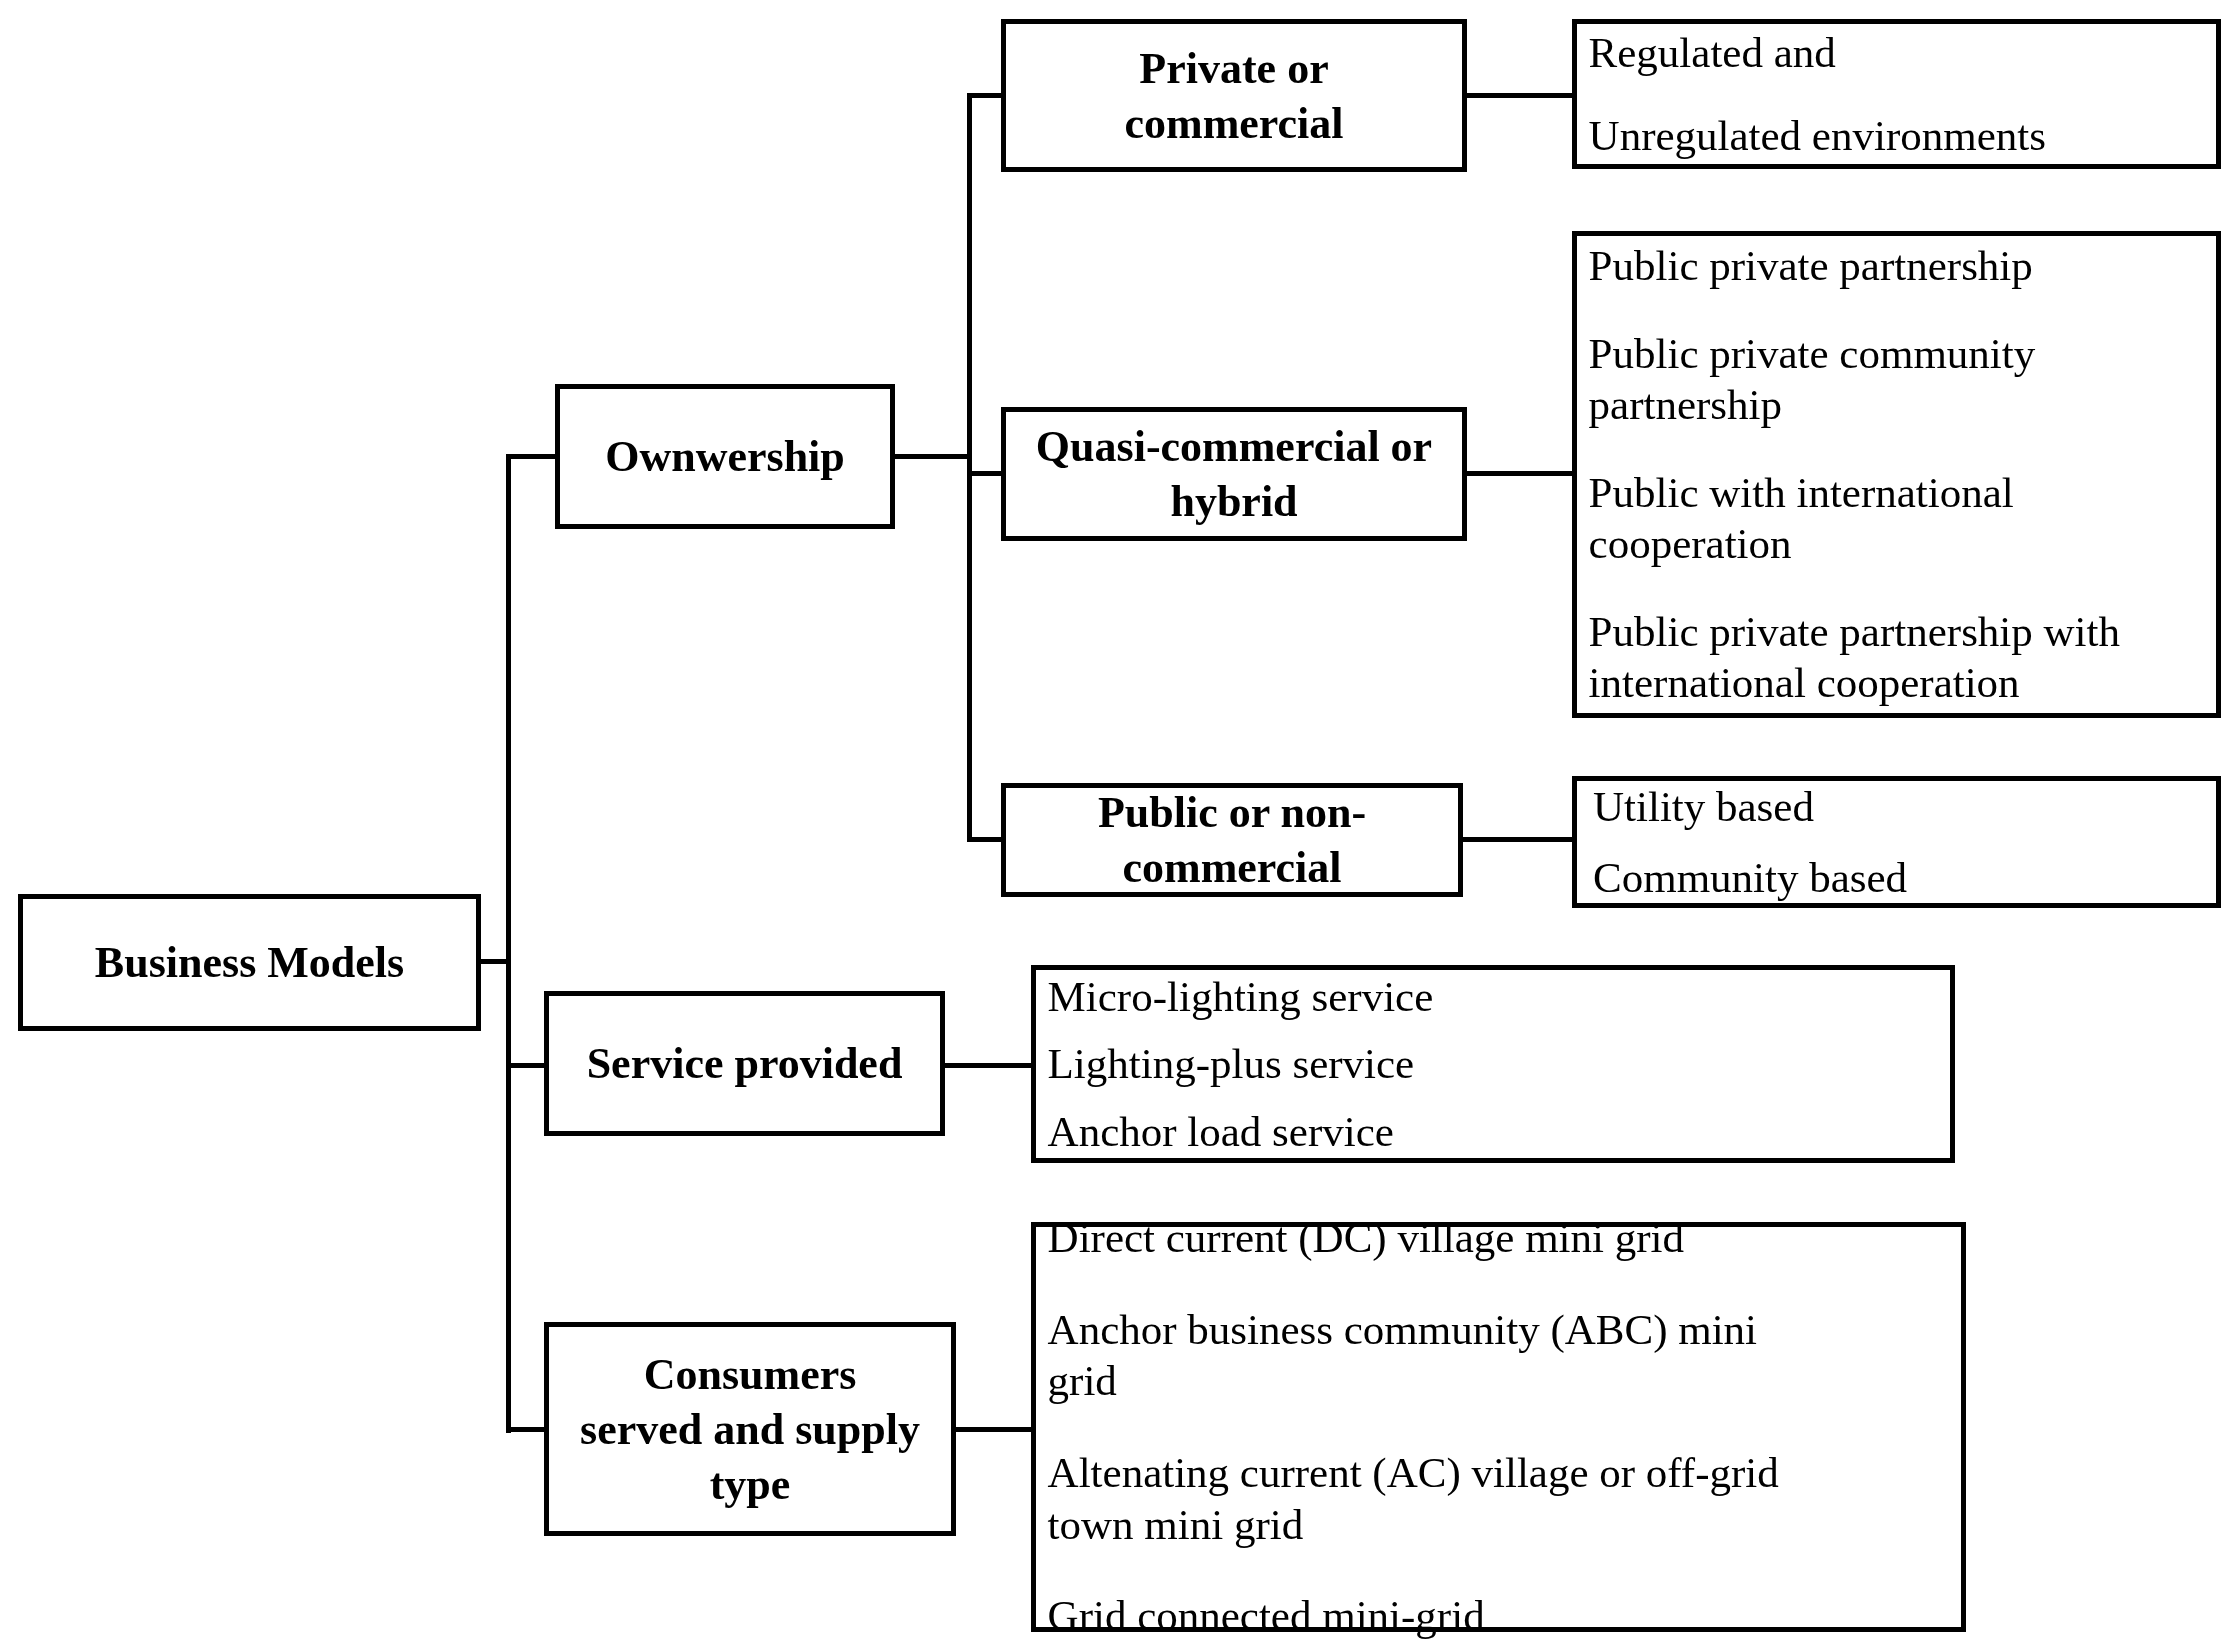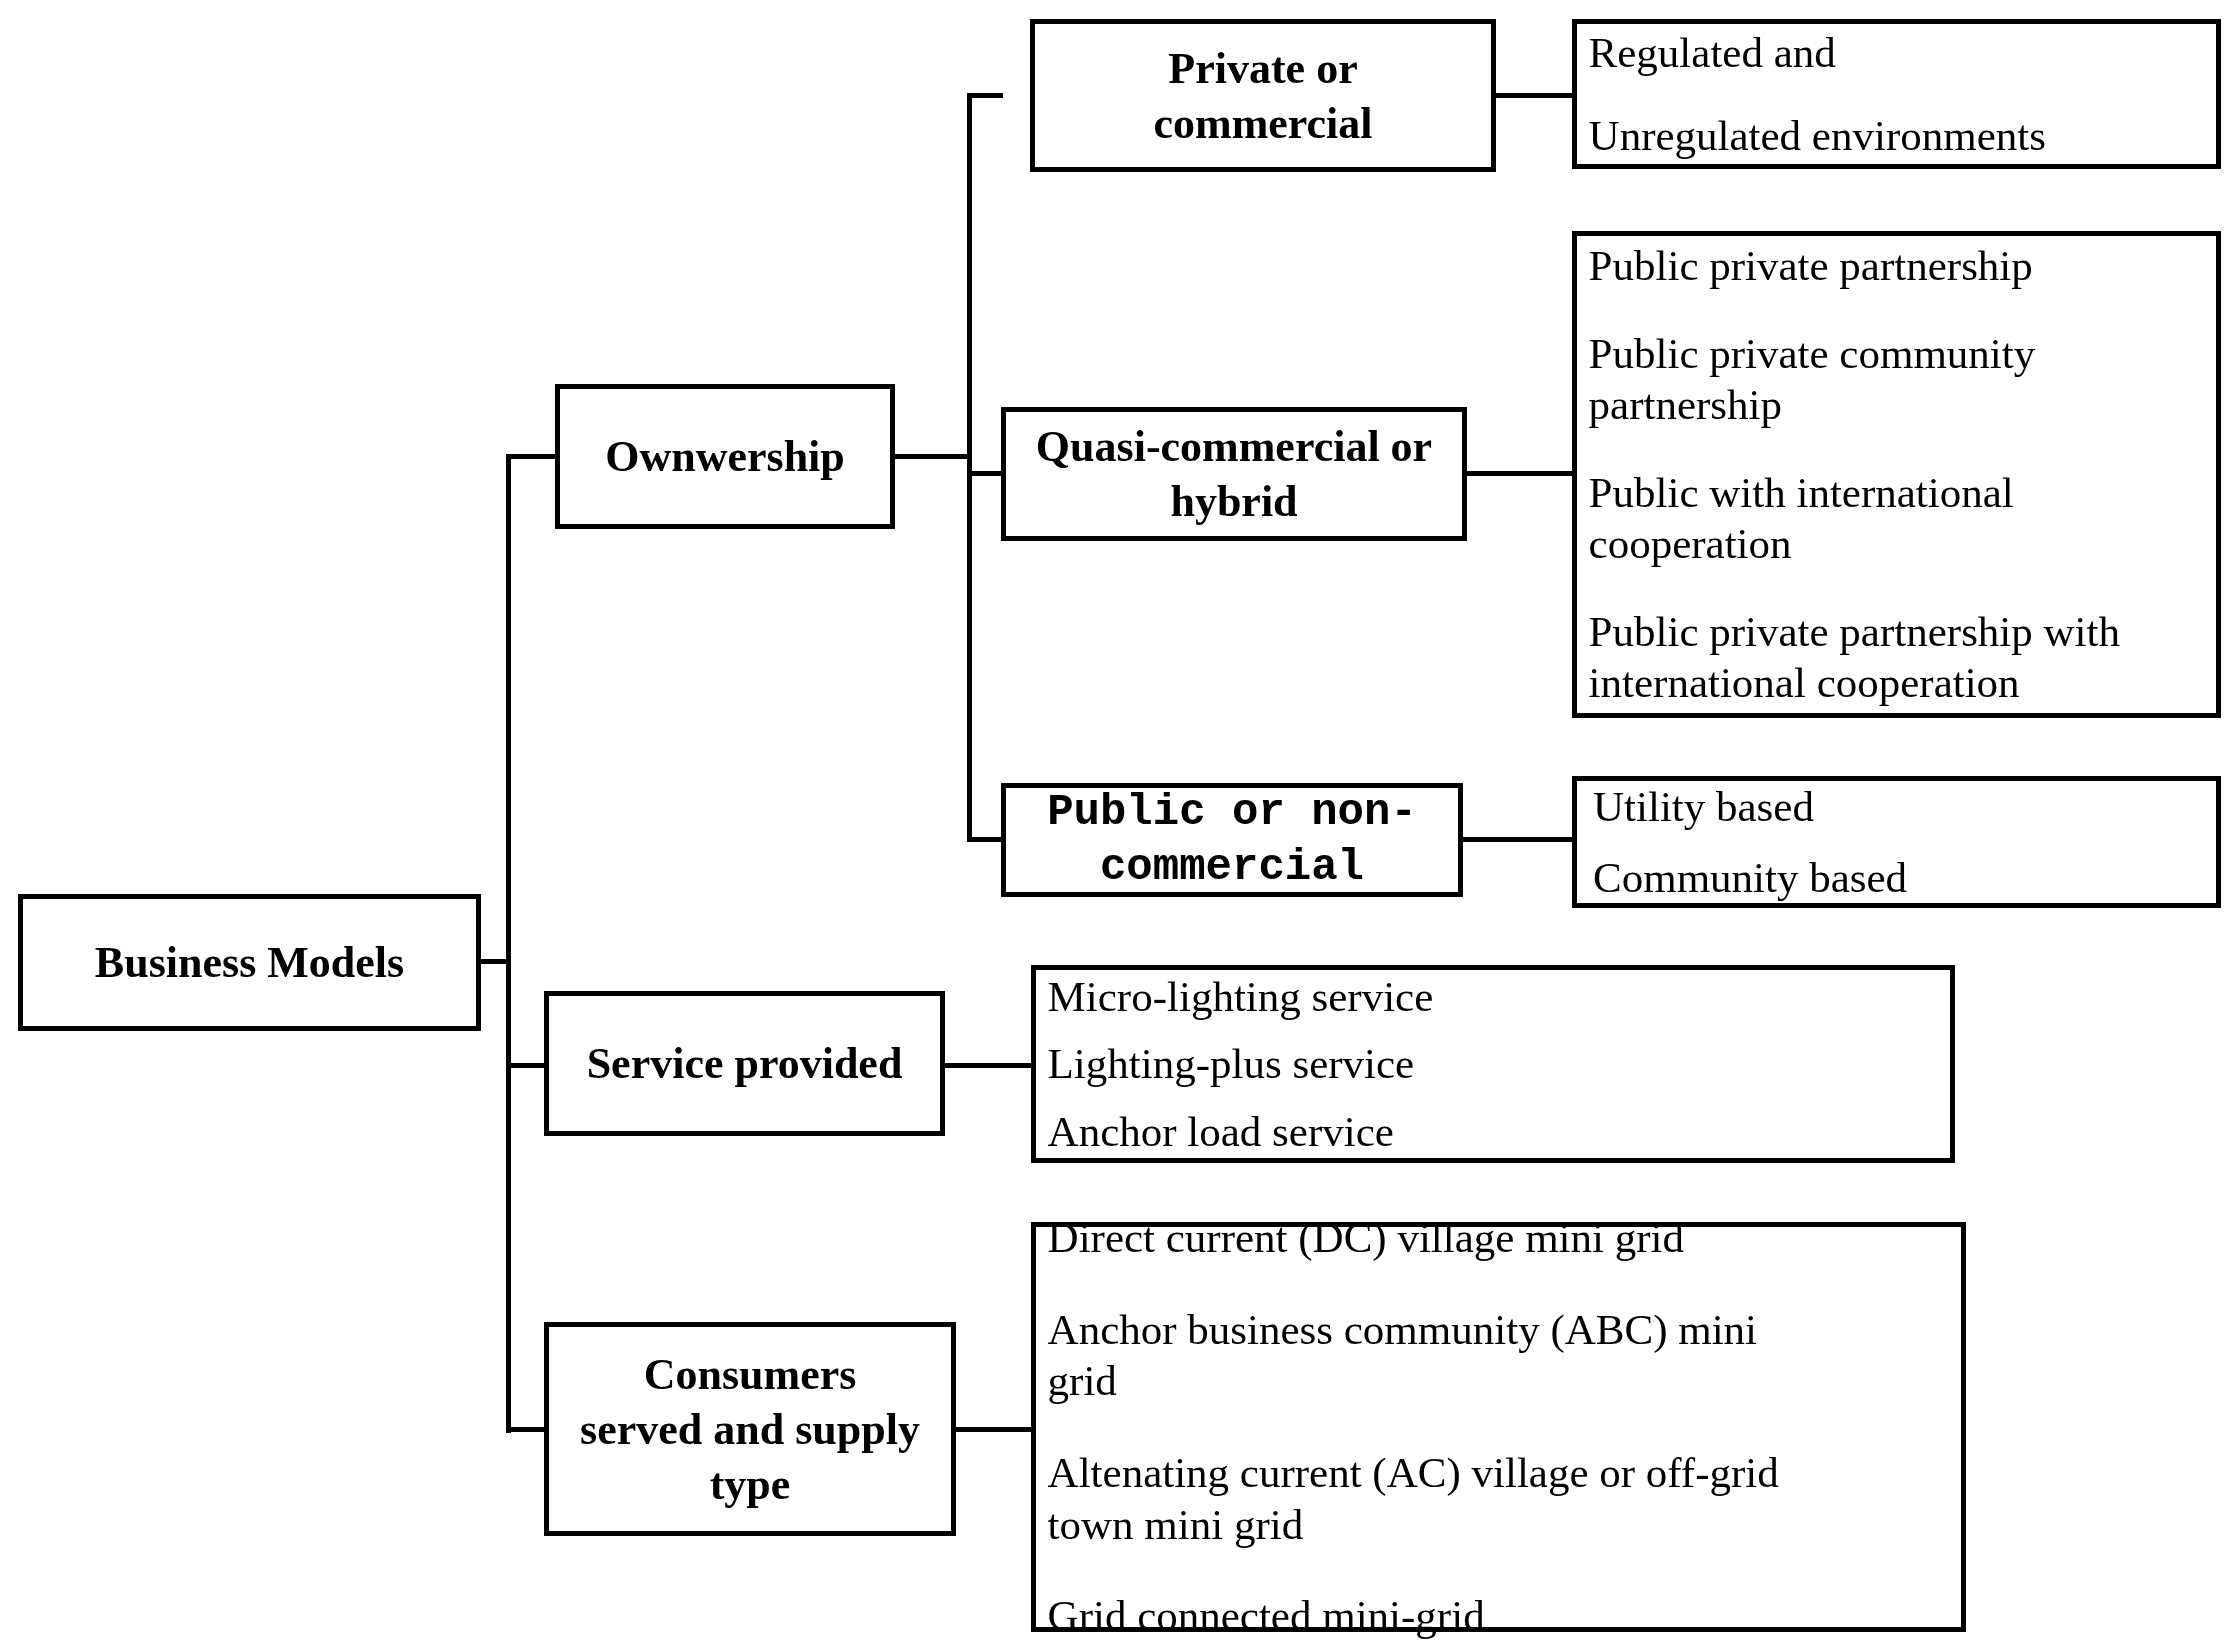--- a/index.html
+++ b/index.html
@@ -45,23 +45,23 @@
     white-space: pre-line;
   }
   
   .line {
     position: absolute;
     background: #000000;
   }
   
   #box-root        { left: 18px;   top: 894px; width: 463px;  height: 137px; }
   #box-ownership   { left: 555px;  top: 384px;  width: 340px;  height: 145px; }
-  #box-private     { left: 1001px; top: 19.4px;   width: 466px;  height: 153px; margin-left: 29px; }
+  #box-private     { left: 1001px; top: 19.4px;   width: 466px;  height: 153px; }
   #box-quasi       { left: 1001px; top: 407px;  width: 466px;  height: 134px; }
-  #box-public      { left: 1001px; top: 783px; width: 462px;  height: 114px; font-family: Liberation Mono, monospace; }
+  #box-public      { left: 1001px; top: 783px; width: 462px;  height: 114px; }
   #box-service     { left: 544px;  top: 991px; width: 401px;  height: 145px; }
   #box-consumers   { left: 544px;  top: 1322px; width: 412px;  height: 214px; }
   
   #det-private     { left: 1572px; top: 19.4px;   width: 649px; height: 150px; row-gap: 32px; }
   #det-quasi       { left: 1572px; top: 231px;  width: 649px; height: 487px; row-gap: 36px; }
   #det-public      { left: 1572px; top: 776px; width: 649px; height: 132px; row-gap: 19.4px; padding-left: 16px; }
   #det-service     { left: 1031px; top: 965px; width: 924px; height: 198px; row-gap: 16px; }
   #det-consumers   { left: 1031px; top: 1222px; width: 935px; height: 410px; row-gap: 29px; gap: 40px; }
   
   #ln-root-trunk       { left: 478px;  top: 959px; width: 33px;  height: 5.2px; }

